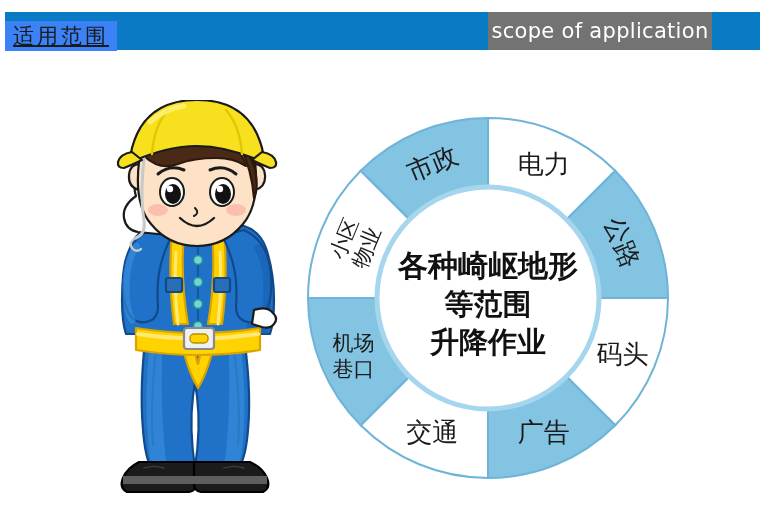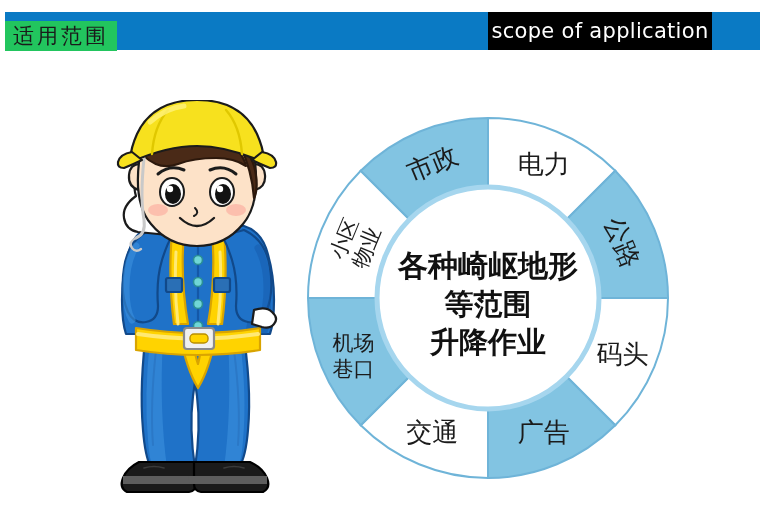--- a/index.html
+++ b/index.html
@@ -11,28 +11,29 @@
   }
   #stage{position:absolute;inset:0;width:760px;height:518px;}
 
   
   .header-bar{
     position:absolute;left:5px;top:12px;width:755px;height:38px;
     background:#0a7ac4;
   }
   .header-cn-box{
     position:absolute;left:5px;top:21px;height:30px;
-    padding:0 8px;background:#22c55e;
+    padding:0 8px;background:#3b82f6;
     display:flex;align-items:center;
     font-size:21px;letter-spacing:3px;color:#1a1a1a;line-height:1;
     font-family:"DejaVu Sans","Liberation Sans",sans-serif;
+    text-decoration:underline;
   }
   .header-en-badge{
     position:absolute;left:488px;top:12px;width:224px;height:38px;
-    background:#000000;
+    background:#737373;
     display:flex;align-items:center;justify-content:center;
     color:#ffffff;font-size:21px;letter-spacing:.3px;
     font-family:"DejaVu Sans","Liberation Sans",sans-serif;
   }
 
   
   .mascot{position:absolute;left:92px;top:100px;width:210px;height:395px;}
   .mascot svg{display:block;width:100%;height:100%;}
 
   

